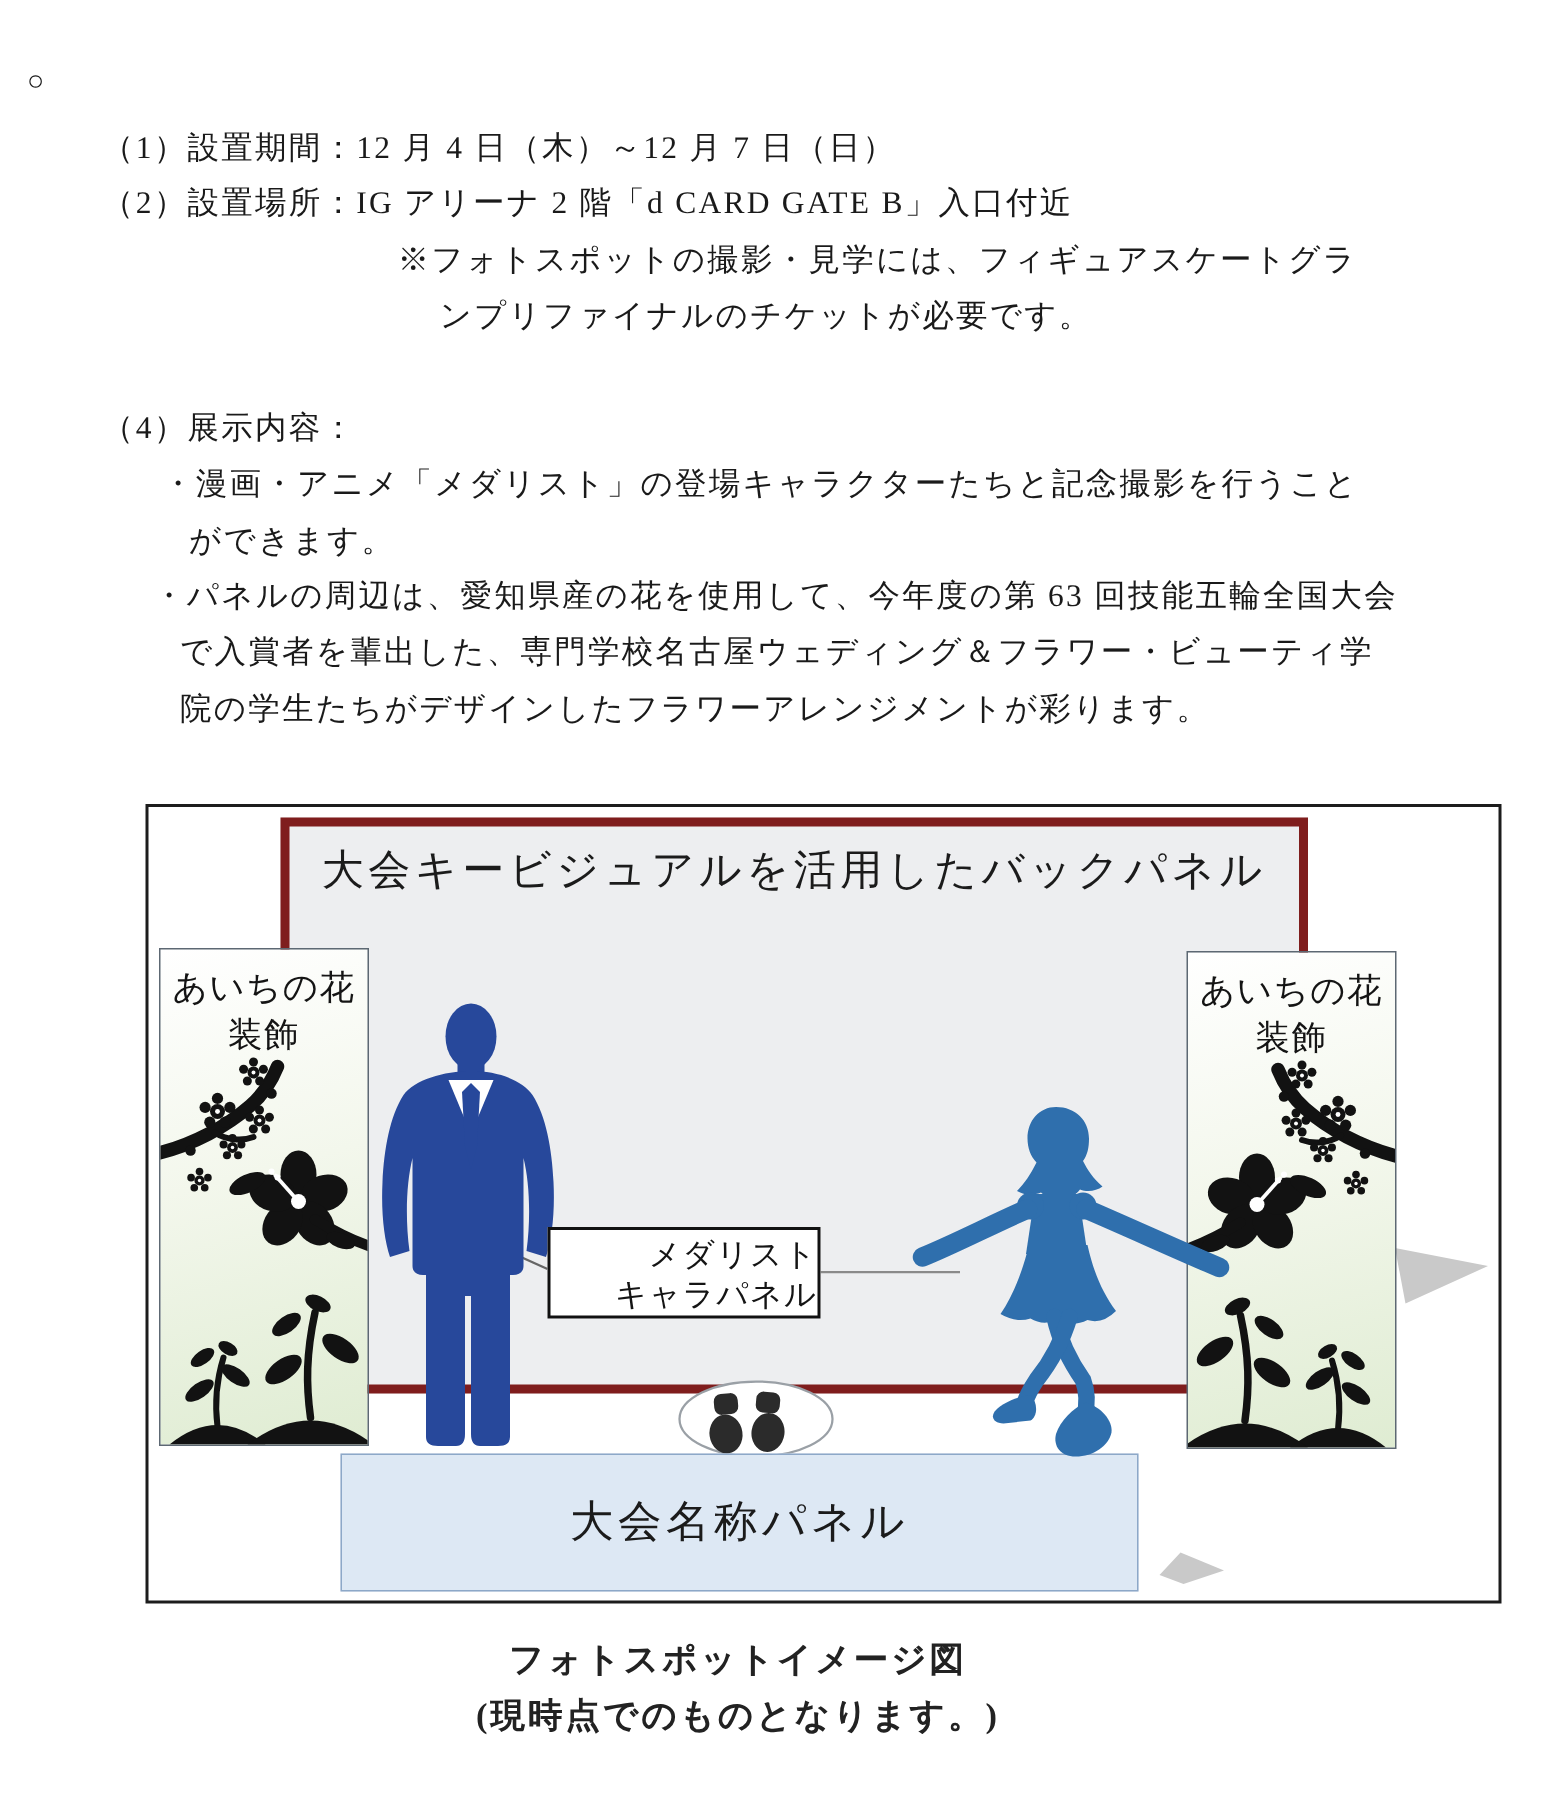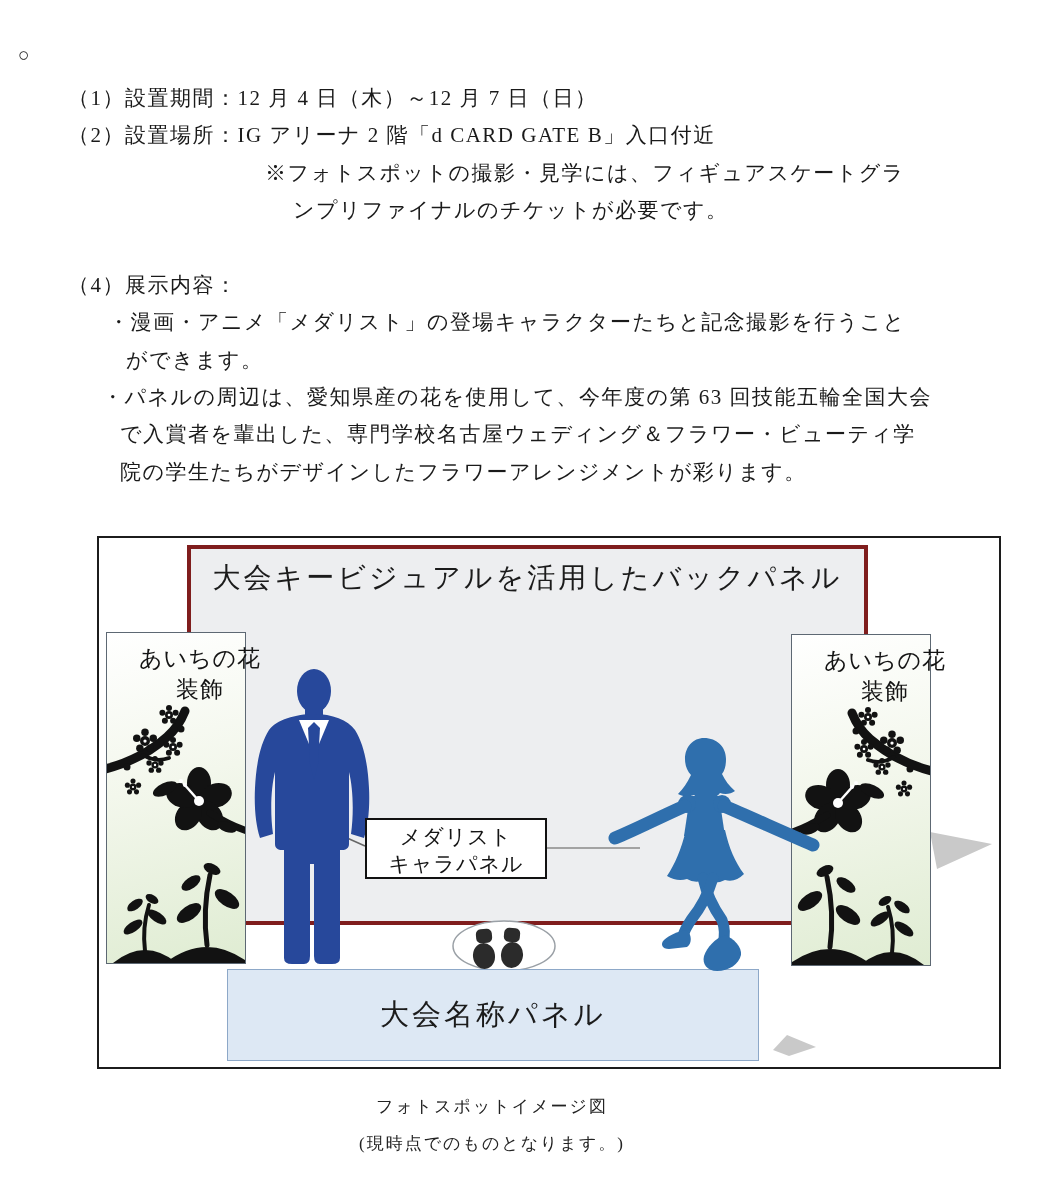--- a/index.html
+++ b/index.html
@@ -21,48 +21,48 @@
   .l7{top:346px;left:126px}
   .l8{top:383px;left:102px}
   .l9{top:420px;left:120px}
   .l10{top:458px;left:120px}
 
   
   .frame{position:absolute;left:97px;top:536px;width:900px;height:529px;
          border:2px solid #1c1c1c;background:#ffffff;}
   .shadows{position:absolute;left:0;top:0;width:900px;height:529px;z-index:1;}
   .backpanel{position:absolute;left:88px;top:7px;width:673px;height:372px;
-             background:#edeef0;border:4px solid #7f1d1d;z-index:0;}
+             background:#edeef0;border:6px solid #7f1d1d;z-index:0;}
   .backpanel-label{margin-top:10px;text-align:center;font-family:"Liberation Sans",sans-serif;
                    font-size:28px;letter-spacing:3px;color:#1b1b1b;}
   .sidepanel{position:absolute;width:138px;height:330px;border:1px solid #5d6873;
              background:linear-gradient(165deg,#ffffff 0%,#f3f7ec 45%,#dfecd2 100%);z-index:4;}
   .sidepanel.left{left:7px;top:94px;}
   .sidepanel.right{left:692px;top:96px;}
   .sidepanel-label{position:absolute;top:10px;width:100%;text-align:center;
                    font-family:"Liberation Sans",sans-serif;font-size:23px;line-height:31px;
-                   letter-spacing:1px;color:#141414;margin-left:24px;}
+                   letter-spacing:1px;color:#141414;}
   .flora{position:absolute;left:0;top:70px;width:138px;height:260px;}
   .sidepanel.right .flora{transform:scaleX(-1);}
   .figure-man{position:absolute;left:153px;top:130px;width:140px;height:300px;z-index:6;}
   .figure-girl{position:absolute;left:508px;top:196px;width:215px;height:256px;z-index:6;}
   .oval{position:absolute;left:353px;top:382px;width:104px;height:52px;z-index:2;}
   .namepanel{position:absolute;left:128px;top:431px;width:530px;height:90px;
              background:#dde8f4;border:1px solid #8da8c8;z-index:3;
              display:flex;align-items:center;justify-content:center;
              font-family:"Liberation Sans",sans-serif;font-size:29px;letter-spacing:3px;color:#1b1b1b;}
   .connectors{position:absolute;left:0;top:0;width:900px;height:529px;z-index:5;}
   .callout{position:absolute;left:266px;top:280px;width:182px;height:61px;background:#ffffff;
-           border:2px solid #111111;z-index:7;text-align:center;
+           border:2px solid #111111;z-index:7;text-align:right;
            font-family:"Liberation Sans",sans-serif;font-size:21px;line-height:27px;
            padding-top:3px;letter-spacing:1px;box-sizing:border-box;color:#141414;}
 
   
   .caption{position:absolute;left:92px;top:1088px;width:800px;text-align:center;
-           font-size:17px;line-height:37px;letter-spacing:2px;color:#222;}
+           font-size:23px;line-height:37px;letter-spacing:2px;color:#222;font-weight:bold;}
 </style>
 </head>
 <body>
 
 <div class="page">
 
   <div class="heading">
     <span class="marker">○</span>
   </div>
 

